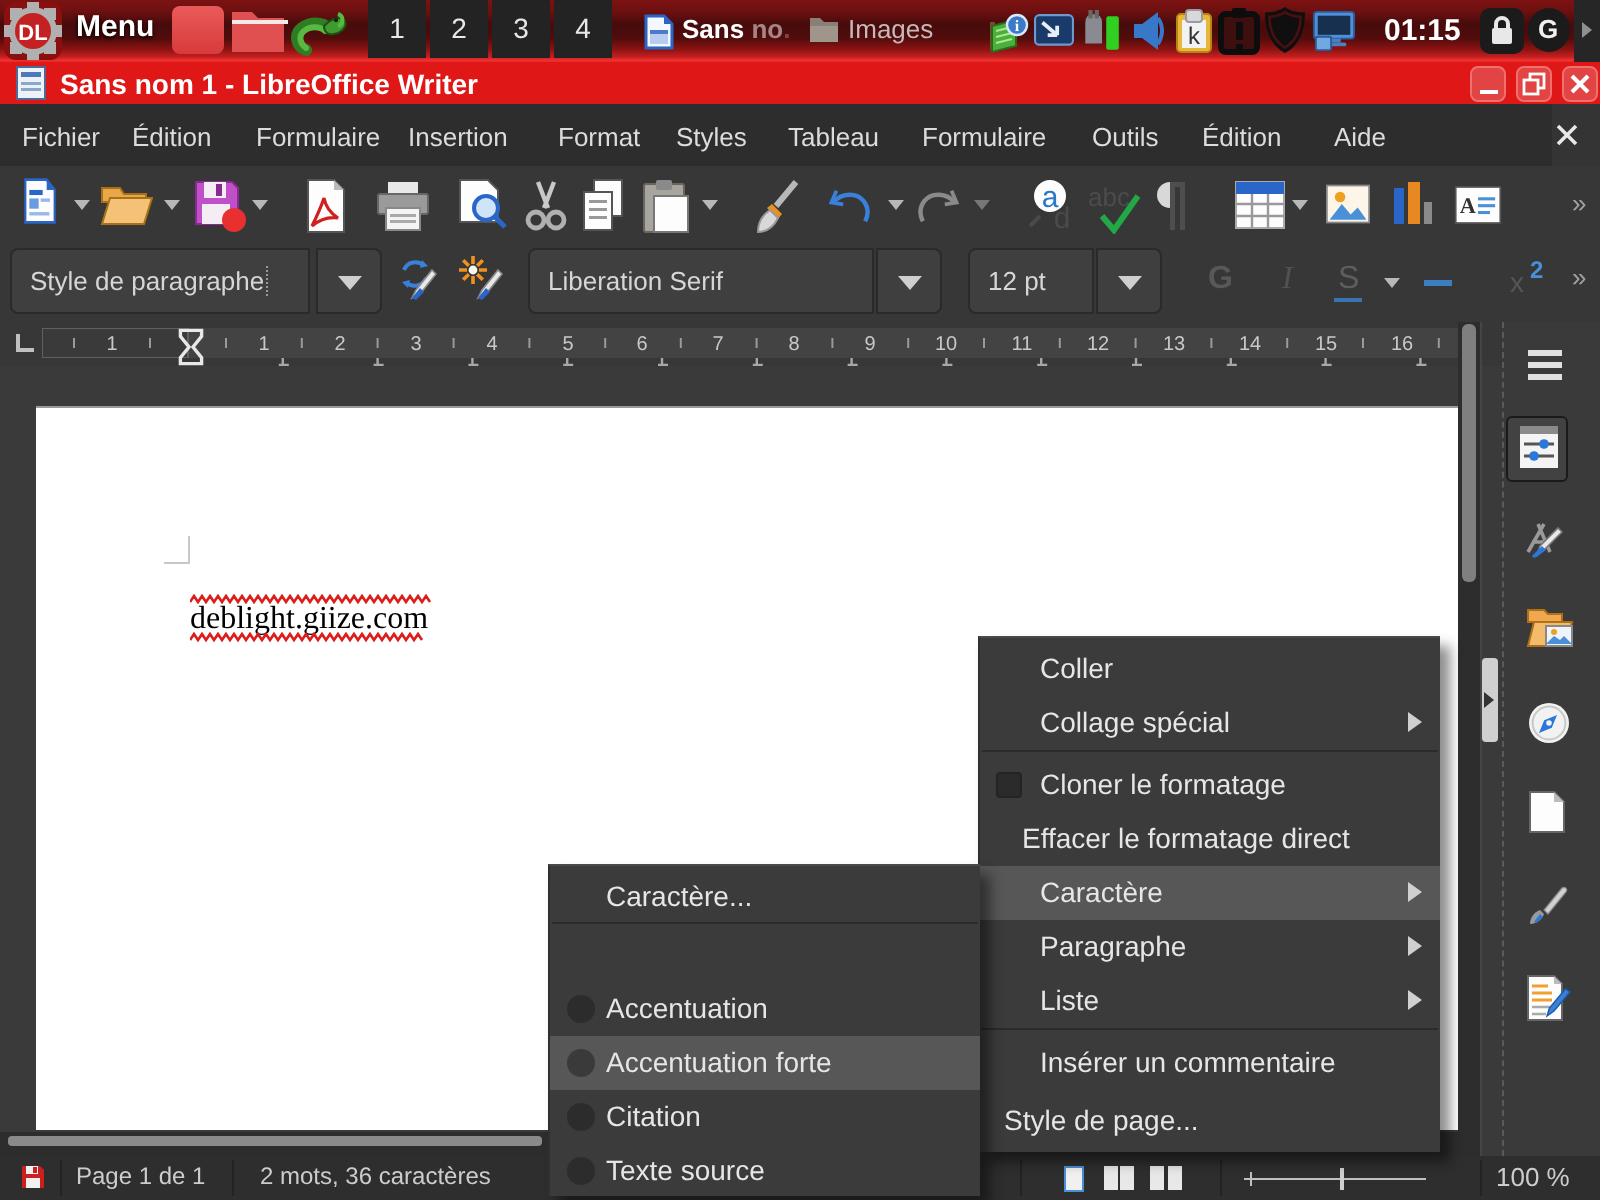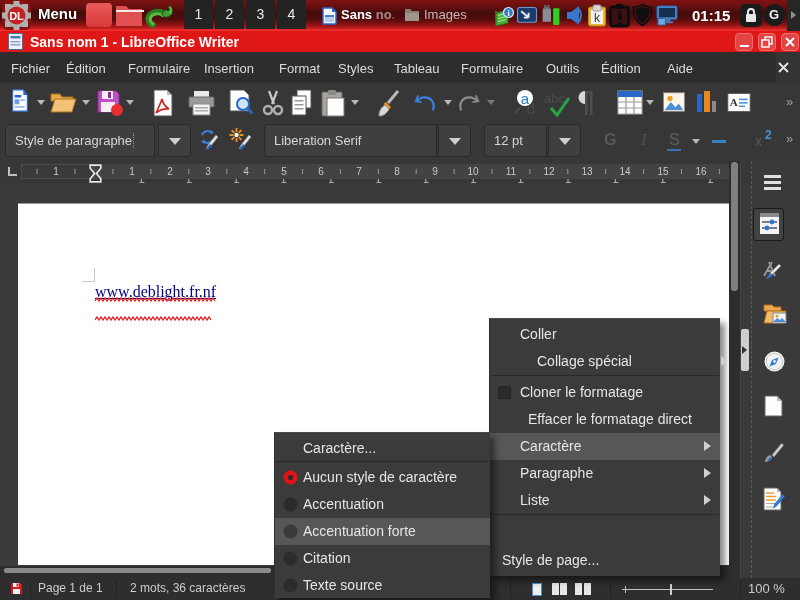--- a/index.html
+++ b/index.html
@@ -420,21 +420,21 @@
     <path d="M1.2 1.2 h10.6 v3 l-4.3 5.3 4.3 5.3 v3 h-10.6 v-3 l4.3 -5.3 -4.3 -5.3 z" fill="none" stroke="#e8e8e8" stroke-width="1.7"></path>
   </svg>
 </div>
 
 <div id="docarea">
   <div id="page"></div>
 
   <div class="abs" style="left:94px;top:85px;width:1px;height:13px;background:#c8c8c8;"></div>
   <div class="abs" style="left:82px;top:98px;width:13px;height:1px;background:#c8c8c8;"></div>
 
-  <div class="abs" style="left:95px;top:100px;font-family:'Liberation Serif',serif;font-size:16px;color:#000080;text-decoration:underline;">www.deblight.fr.nf</div>
+  <div class="abs" style="left:95px;top:118px;font-family:'Liberation Serif',serif;font-size:16px;color:#000000;">deblight.giize.com</div>
   <svg class="abs" style="left:95px;top:114px" width="122" height="5" viewBox="0 0 122 5">
     <path d="M0 4 l2 -3 2 3 2 -3 2 3 2 -3 2 3 2 -3 2 3 2 -3 2 3 2 -3 2 3 2 -3 2 3 2 -3 2 3 2 -3 2 3 2 -3 2 3 2 -3 2 3 2 -3 2 3 2 -3 2 3 2 -3 2 3 2 -3 2 3 2 -3 2 3 2 -3 2 3 2 -3 2 3 2 -3 2 3 2 -3 2 3 2 -3 2 3 2 -3 2 3 2 -3 2 3 2 -3 2 3 2 -3 2 3 2 -3 2 3 2 -3 2 3 2 -3 2 3 2 -3 2 3 2 -3 2 3" stroke="#dd1c1c" stroke-width="1.3" fill="none"></path>
   </svg>
   <svg class="abs" style="left:95px;top:133px" width="120" height="5" viewBox="0 0 120 5">
     <path d="M0 4 l2 -3 2 3 2 -3 2 3 2 -3 2 3 2 -3 2 3 2 -3 2 3 2 -3 2 3 2 -3 2 3 2 -3 2 3 2 -3 2 3 2 -3 2 3 2 -3 2 3 2 -3 2 3 2 -3 2 3 2 -3 2 3 2 -3 2 3 2 -3 2 3 2 -3 2 3 2 -3 2 3 2 -3 2 3 2 -3 2 3 2 -3 2 3 2 -3 2 3 2 -3 2 3 2 -3 2 3 2 -3 2 3 2 -3 2 3 2 -3 2 3 2 -3 2 3 2 -3 2 3" stroke="#dd1c1c" stroke-width="1.3" fill="none"></path>
   </svg>
 
   <div class="abs" style="left:0;top:383px;width:729px;height:12px;background:#2d2d2d;"></div>
   <div class="abs" style="left:4px;top:385px;width:267px;height:5px;background:#8a8a8a;border-radius:2px;"></div>
 
@@ -532,40 +532,36 @@
 
   <div class="abs" style="left:624px;top:11px;width:89px;height:1px;background:#c0c0c0;"></div>
   <div class="abs" style="left:625px;top:8px;width:1px;height:7px;background:#c0c0c0;"></div>
   <div class="abs" style="left:622px;top:11px;width:7px;height:1px;background:#c0c0c0;"></div>
   <div class="abs" style="left:670px;top:6px;width:2px;height:11px;background:#d0d0d0;"></div>
   <div class="abs" style="left:748px;top:3px;font-size:13px;">100 %</div>
 </div>
 
 <div class="menu" id="ctx" style="left:489px;top:318px;width:231px;height:258px;">
   <div class="mitem" style="top:2px;"><span style="margin-left:30px">Coller</span></div>
-  <div class="mitem" style="top:29px;margin-left:17px;"><span style="margin-left:30px">Collage spécial</span><div class="rarr" style="top:8px"></div></div>
+  <div class="mitem" style="top:29px;"><span style="margin-left:30px">Collage spécial</span><div class="rarr" style="top:8px"></div></div>
   <div class="msep" style="top:56px;"></div>
   <div class="mitem" style="top:60px;"><span style="margin-left:30px">Cloner le formatage</span>
     <div class="abs" style="left:8px;top:7px;width:13px;height:13px;background:#2b2b2b;border:1px solid #242424;border-radius:2px;"></div></div>
-  <div class="mitem" style="top:87px;"><span style="margin-left:38px">Effacer le formatage direct</span></div>
+  <div class="mitem" style="top:87px;"><span style="margin-left:21px">Effacer le formatage direct</span></div>
   <div class="mitem hl" style="top:114px;"><span style="margin-left:30px">Caractère</span><div class="rarr" style="top:8px"></div></div>
   <div class="mitem" style="top:141px;"><span style="margin-left:30px">Paragraphe</span><div class="rarr" style="top:8px"></div></div>
   <div class="mitem" style="top:168px;"><span style="margin-left:30px">Liste</span><div class="rarr" style="top:8px"></div></div>
   <div class="msep" style="top:195px;"></div>
+  <div class="mitem" style="top:199px;"><span style="margin-left:30px">Insérer un commentaire</span></div>
   <div class="mitem" style="top:228px;"><span style="margin-left:12px">Style de page...</span></div>
 </div>
 
 <div class="menu" id="sub" style="left:274px;top:432px;width:216px;height:166px;">
   <div class="mitem" style="top:2px;"><span style="margin-left:28px">Caractère...</span></div>
   <div class="msep" style="top:28px;"></div>
-  <div class="mitem" style="top:31px;"><span style="margin-left:28px">Aucun style de caractère</span>
-    <svg class="abs" style="left:8px;top:6px" width="15" height="15" viewBox="0 0 15 15">
-      <circle cx="7.5" cy="7.5" r="7" fill="#e01414"></circle>
-        <circle cx="7.5" cy="7.5" r="2.6" fill="#2a2a2a"></circle>
-    </svg></div>
   <div class="mitem" style="top:58px;"><span style="margin-left:28px">Accentuation</span>
     <svg class="abs" style="left:8px;top:6px" width="15" height="15" viewBox="0 0 15 15">
       <circle cx="7.5" cy="7.5" r="7" fill="#2c2c2c"></circle>
     </svg></div>
   <div class="mitem hl" style="top:85px;"><span style="margin-left:28px">Accentuation forte</span>
     <svg class="abs" style="left:8px;top:6px" width="15" height="15" viewBox="0 0 15 15">
       <circle cx="7.5" cy="7.5" r="7" fill="#3a3a3a"></circle>
     </svg></div>
   <div class="mitem" style="top:112px;"><span style="margin-left:28px">Citation</span>
     <svg class="abs" style="left:8px;top:6px" width="15" height="15" viewBox="0 0 15 15">

